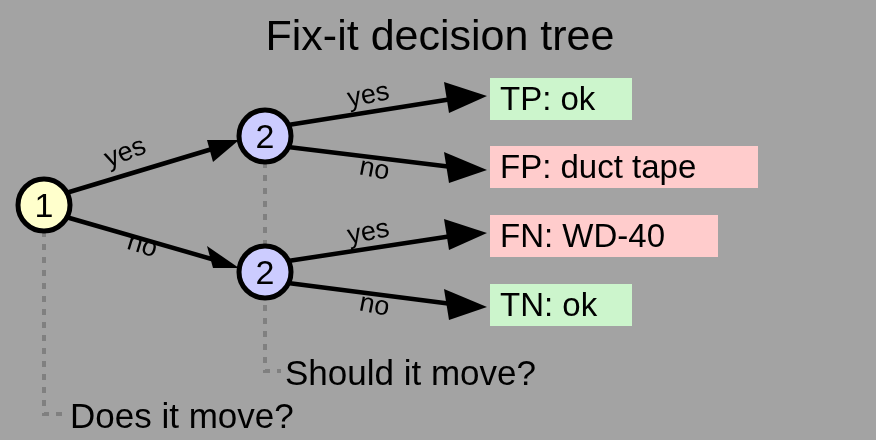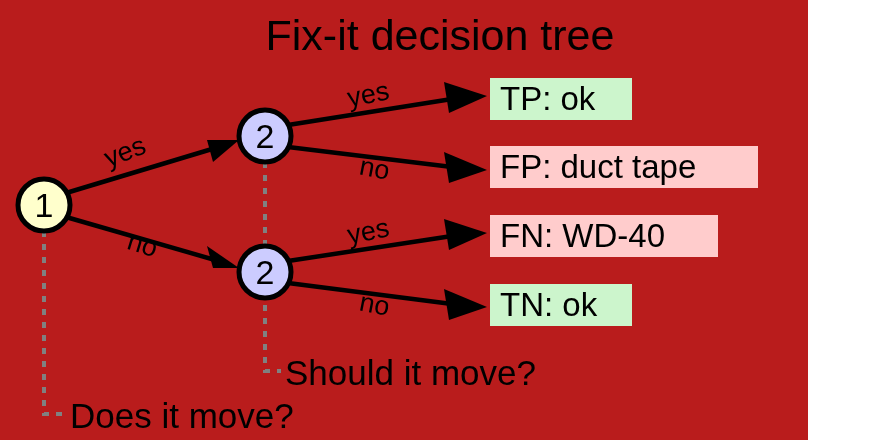--- a/index.html
+++ b/index.html
@@ -8,23 +8,23 @@
     background: #ffffff;
   }
   body {
     width: 880px;
     height: 440px;
     overflow: hidden;
     font-family: "Liberation Sans", sans-serif;
   }
   #canvas {
     position: relative;
-    width: 808px;
+    width: 876px;
     height: 440px;
-    background: #b91c1c;
+    background: #a3a3a3;
   }
   #tree-svg {
     position: absolute;
     left: 0;
     top: 0;
     width: 880px;
     height: 440px;
   }
   .diagram-title {
     font-family: "Liberation Sans", sans-serif;

